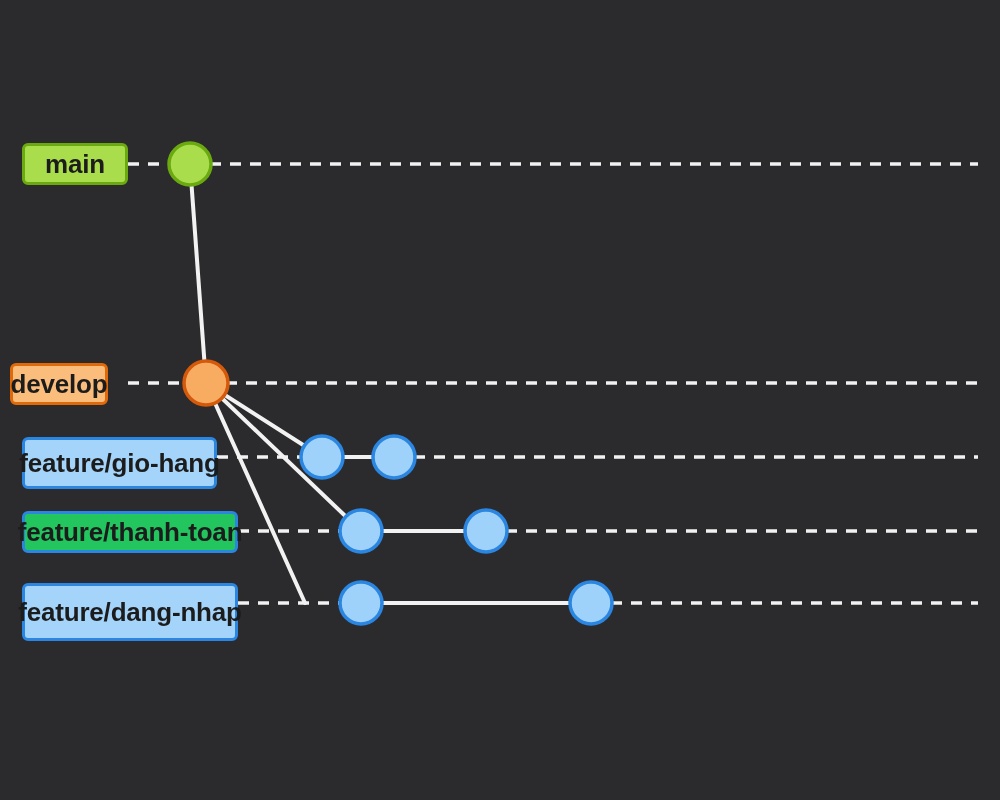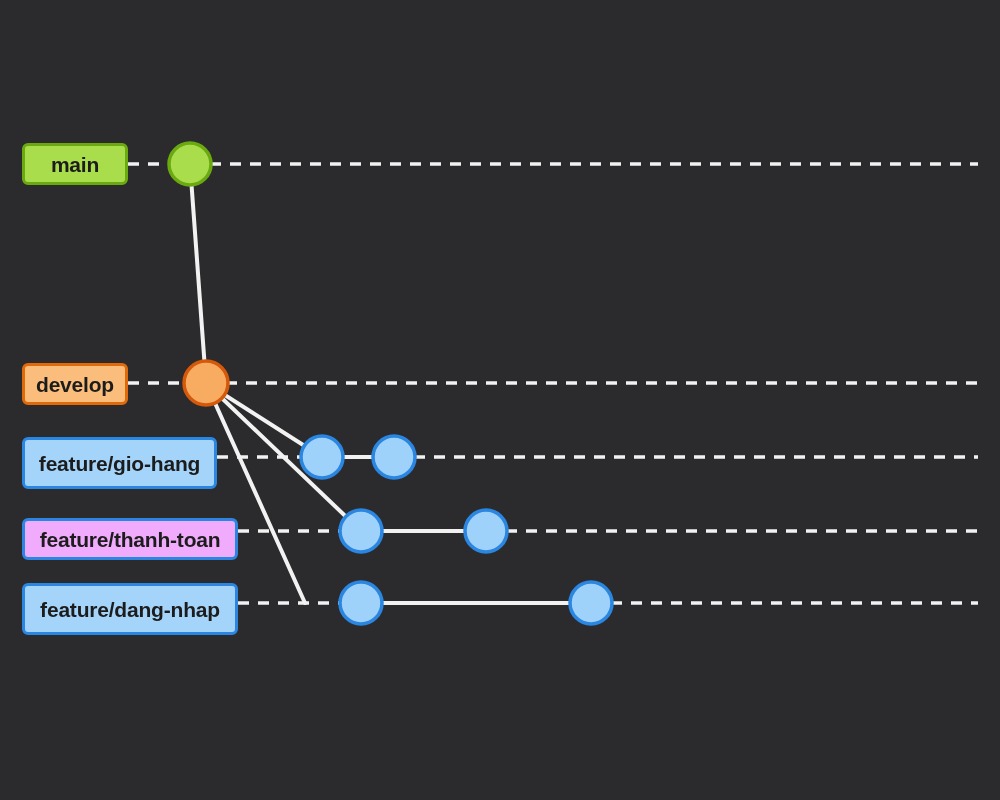--- a/index.html
+++ b/index.html
@@ -30,21 +30,21 @@
   }
   .branch-label {
     position: absolute;
     box-sizing: border-box;
     display: flex;
     align-items: center;
     justify-content: center;
     border-radius: 6px;
     border-style: solid;
     border-width: 3px;
-    font-size: 21px;
+    font-size: 26px;
     font-weight: bold;
     letter-spacing: -0.2px;
     color: #1c1c1c;
     white-space: nowrap;
     padding: 0 12px;
     line-height: 1;
     z-index: 5;
   }
 </style>
 </head>
@@ -81,26 +81,26 @@
         <circle cx="361" cy="531" r="21" fill="#9ed2fb" stroke="#2a86e0" stroke-width="3.5"></circle>
         <circle cx="486" cy="531" r="21" fill="#9ed2fb" stroke="#2a86e0" stroke-width="3.5"></circle>
         <circle cx="361" cy="603" r="21" fill="#9ed2fb" stroke="#2a86e0" stroke-width="3.5"></circle>
         <circle cx="591" cy="603" r="21" fill="#9ed2fb" stroke="#2a86e0" stroke-width="3.5"></circle>
       </g>
   </svg>
   <div id="labels-layer">
       <div class="branch-label" style="left: 22px; top: 143px; width: 106px; height: 42px; background: rgb(169, 221, 76); border-color: rgb(106, 170, 16);">
         <span>main</span>
       </div>
-      <div class="branch-label" style="left: 22px; top: 363px; width: 106px; height: 42px; background: rgb(251, 189, 124); border-color: rgb(224, 106, 10);">
+      <div class="branch-label" style="left: 10px; top: 363px; width: 98px; height: 42px; background: rgb(251, 189, 124); border-color: rgb(224, 106, 10);">
         <span>develop</span>
       </div>
       <div class="branch-label" style="left: 22px; top: 437px; width: 195px; height: 52px; background: rgb(164, 212, 250); border-color: rgb(42, 134, 224);">
         <span>feature/gio-hang</span>
       </div>
-      <div class="branch-label" style="left: 22px; top: 511px; width: 216px; height: 42px; background: #f0abfc; border-color: rgb(42, 134, 224); margin-top: 7px;">
+      <div class="branch-label" style="left: 22px; top: 511px; width: 216px; height: 42px; background: #22c55e; border-color: rgb(42, 134, 224);">
         <span>feature/thanh-toan</span>
       </div>
-      <div class="branch-label" style="left: 22px; top: 583px; width: 216px; height: 52px; background: rgb(164, 212, 250); border-color: rgb(42, 134, 224);">
+      <div class="branch-label" style="left: 22px; top: 583px; width: 216px; height: 58px; background: rgb(164, 212, 250); border-color: rgb(42, 134, 224);">
         <span>feature/dang-nhap</span>
       </div>
     </div>
 </div>
 
 </body></html>

